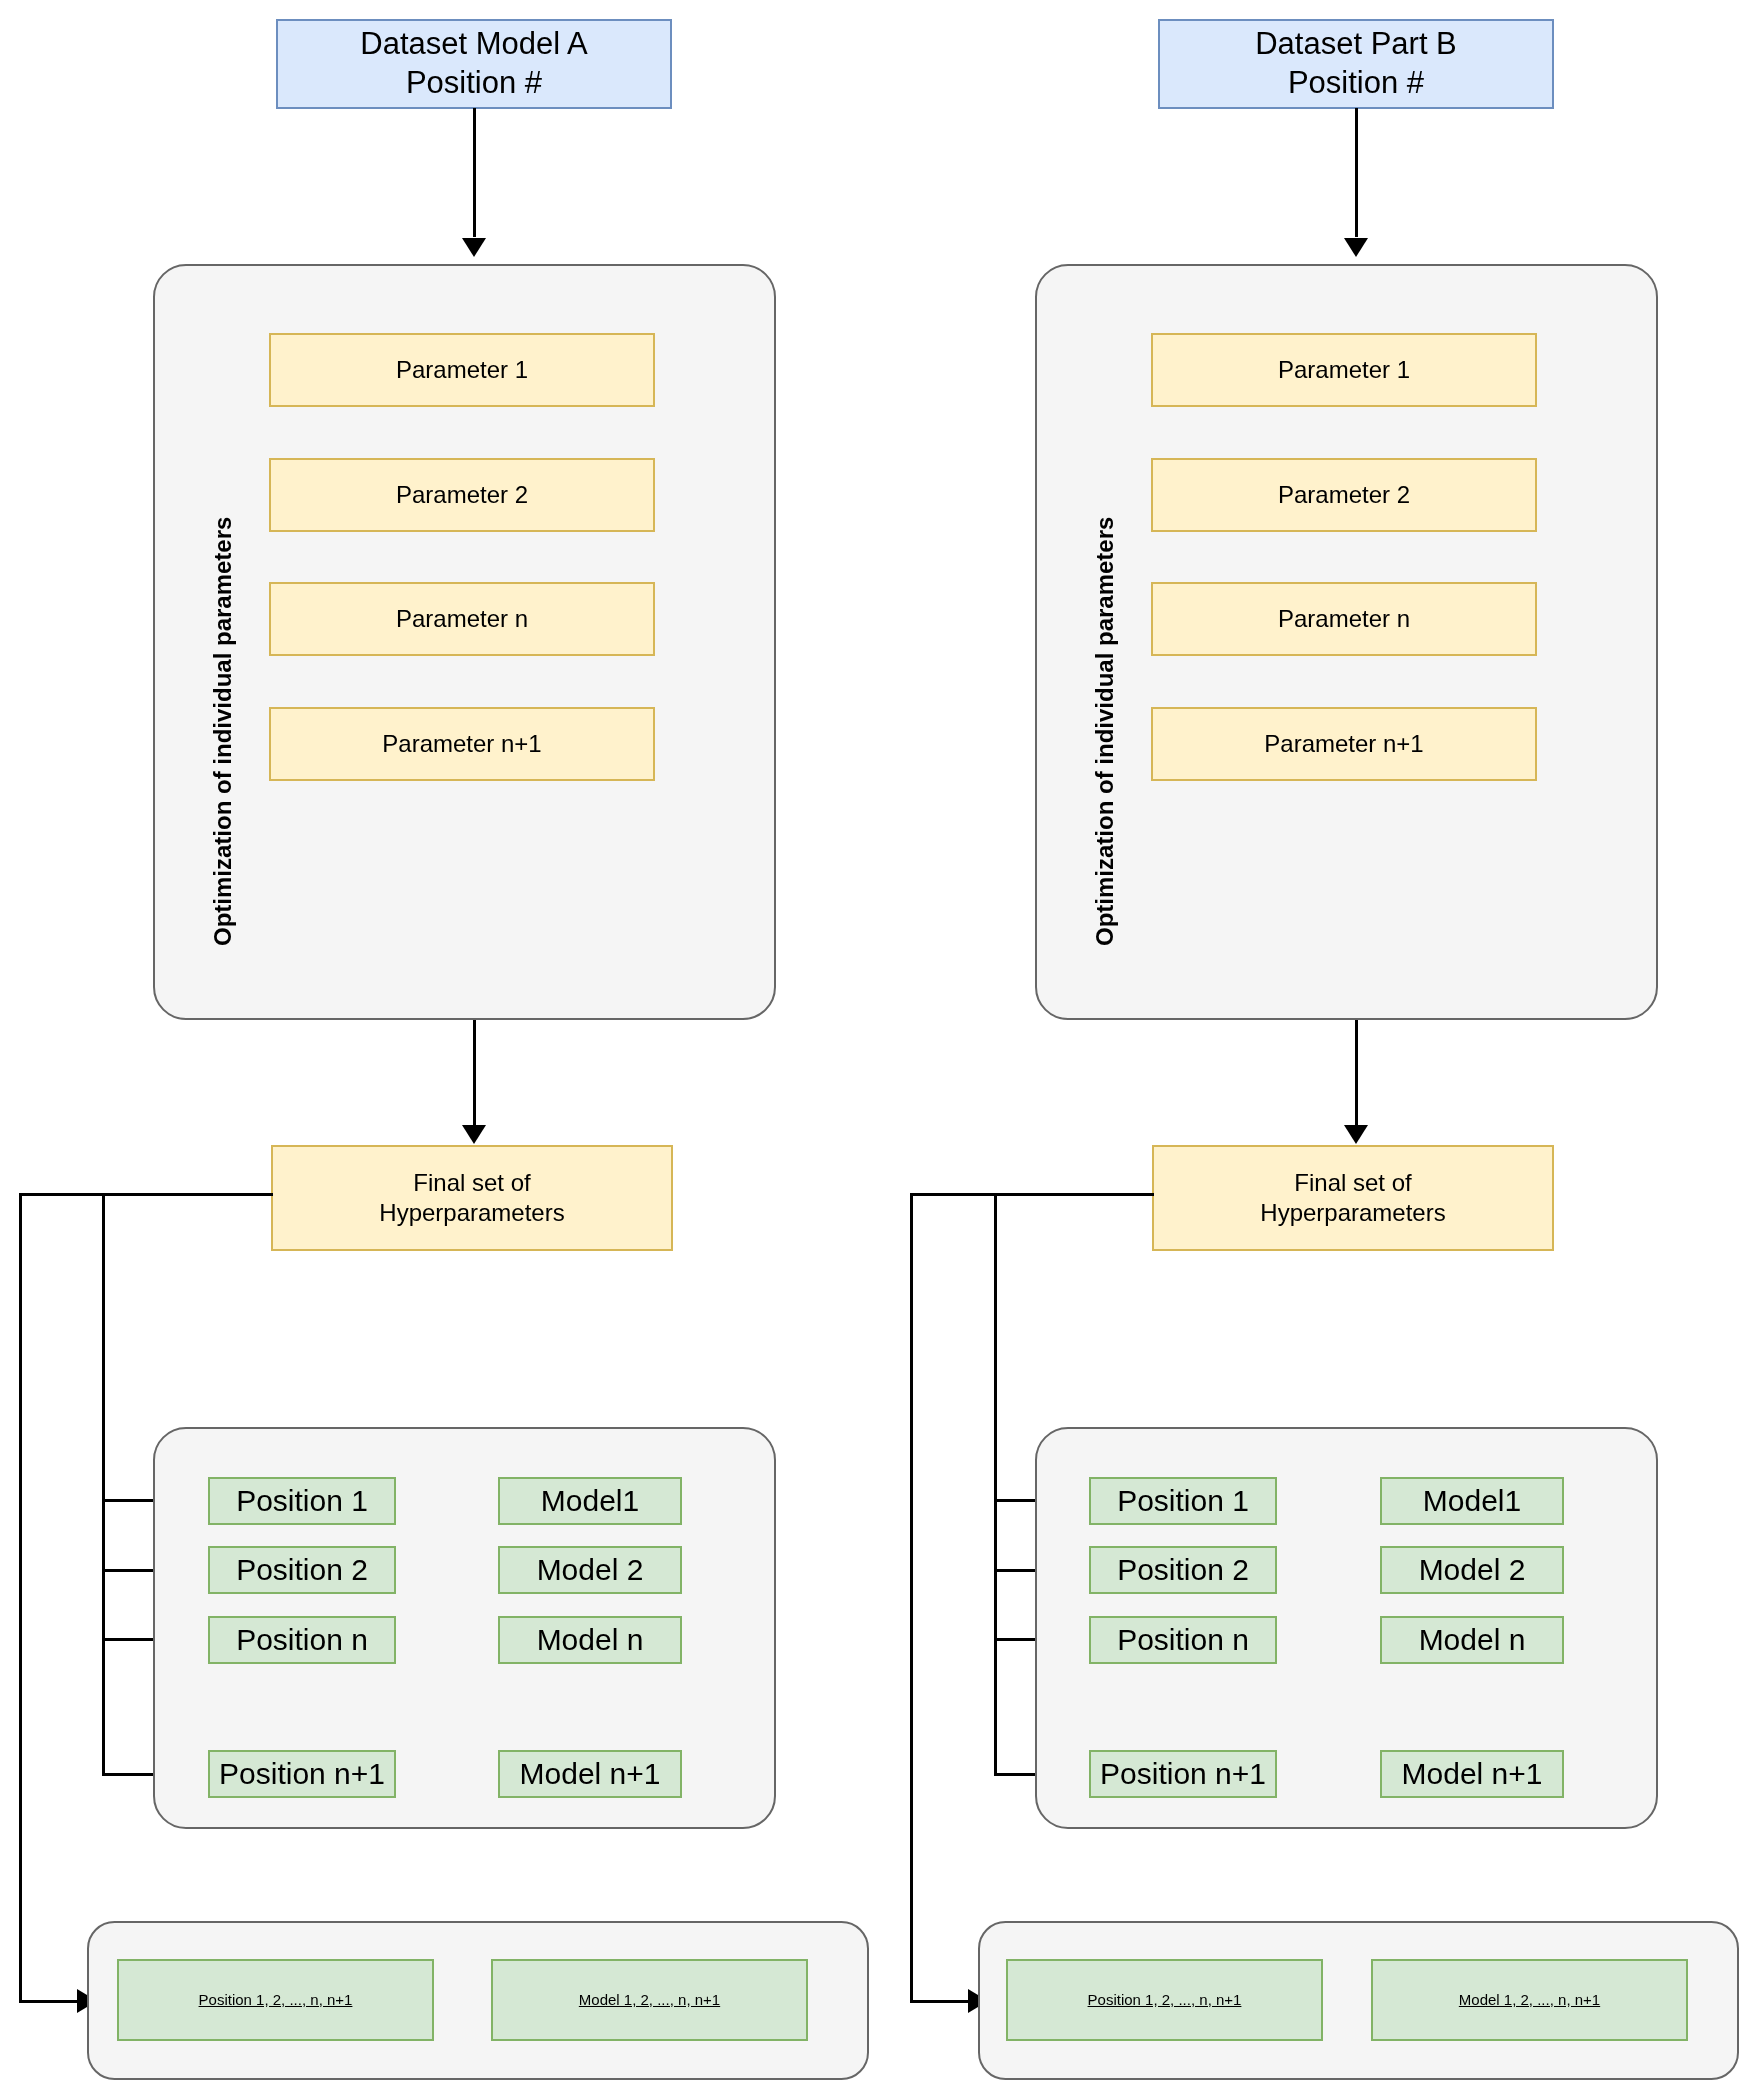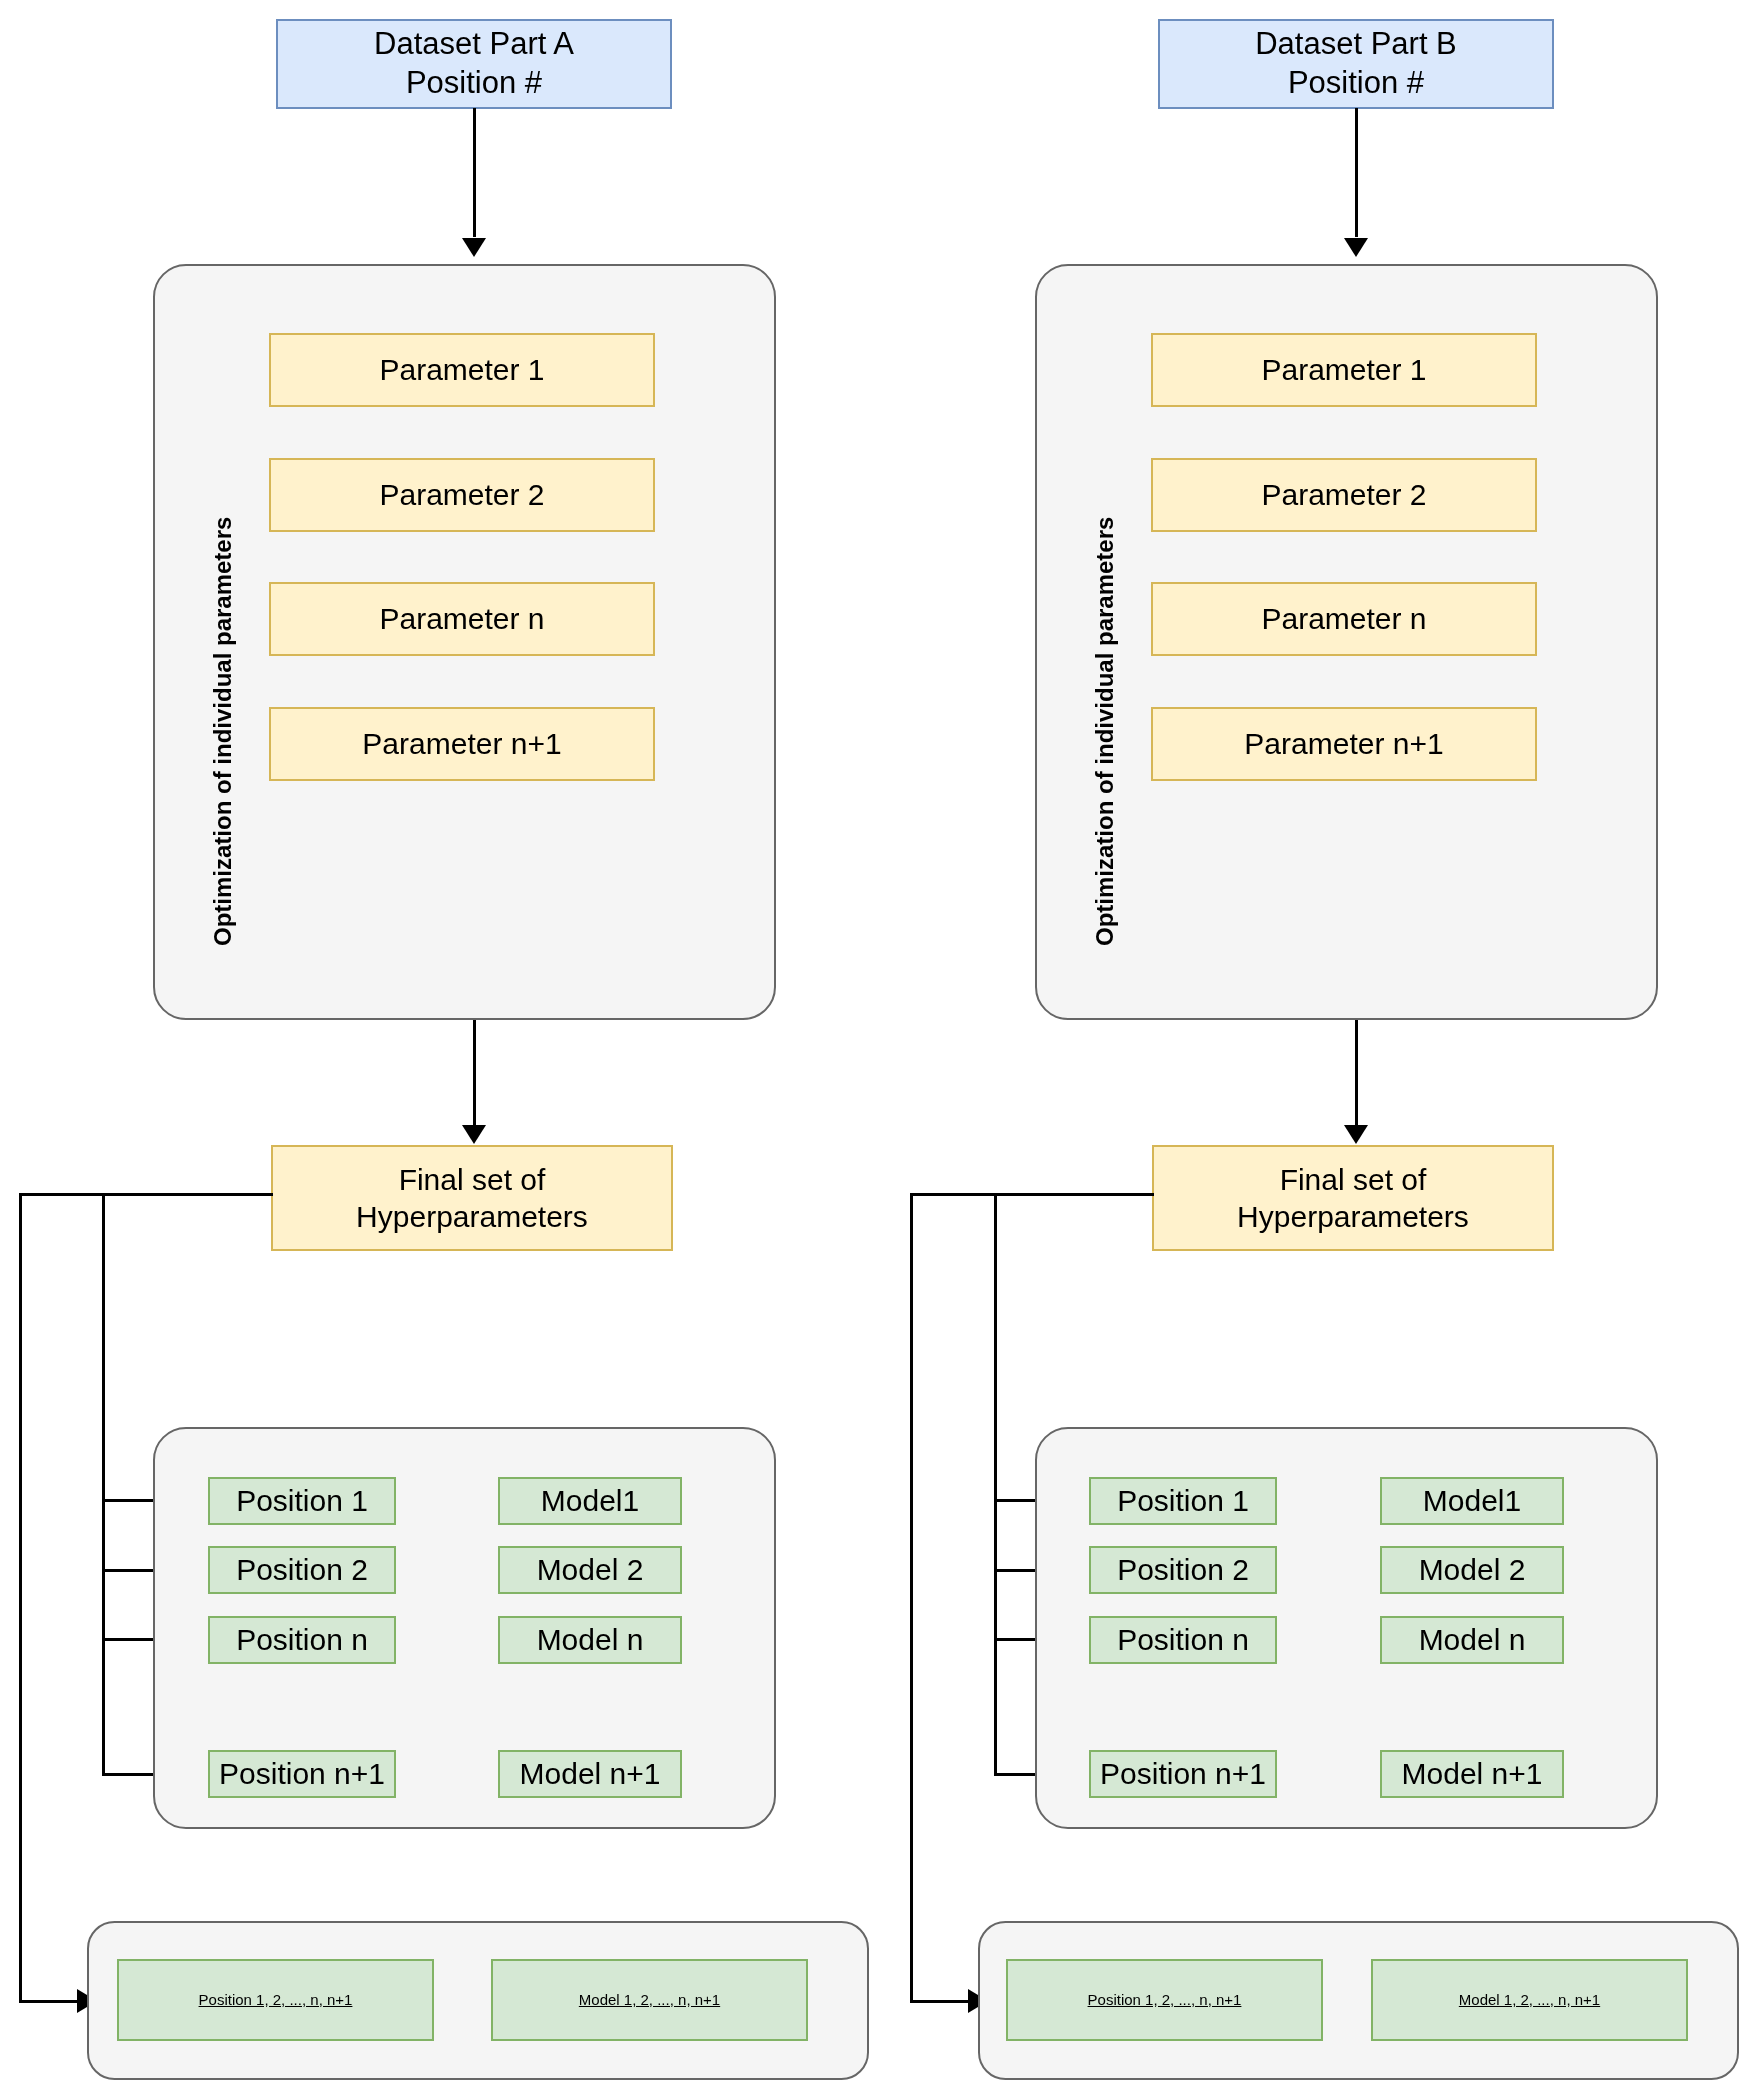--- a/index.html
+++ b/index.html
@@ -16,21 +16,21 @@
     display:flex;align-items:center;justify-content:center;
     text-align:center;line-height:1.25;
     white-space:pre-line;
   }
   .node-blue{
     background:#dae8fc;border:2.6px solid #6c8ebf;
     font-size:31px;
   }
   .node-yellow{
     background:#fff2cc;border:2.6px solid #d6b656;
-    font-size:30px;
+    font-size:24px;
   }
   .node-green{
     background:#d5e8d4;border:2.6px solid #82b366;
     font-size:30px;
   }
   .node-green.small{font-size:15px;text-decoration:underline;}
 
   .group{
     position:absolute;box-sizing:border-box;
     background:#f5f5f5;border:2.6px solid #666666;
@@ -63,21 +63,21 @@
     border-bottom:12px solid transparent;
     border-left:20px solid #000000;
   }
 </style>
 </head>
 <body>
 
 <div class="stage">
 
   <div class="node node-blue" style="left:276px;top:18.5px;width:396px;height:90px;">
-    <span><span>Dataset Part A</span><br><span>Position #</span></span>
+    <span><span>Dataset Model A</span><br><span>Position #</span></span>
   </div>
 
   <div class="ln lnv" style="left:473px;top:108px;height:129px;"></div>
   <div class="arrow-down" style="left:462px;top:238px;"></div>
 
   <div class="group" style="left:153px;top:264px;width:623px;height:756px;"></div>
   <div class="vlabel" style="left:209px;top:946px;">Optimization of individual parameters</div>
 
   <div class="node node-yellow" style="left:269px;top:333px;width:386px;height:74px;">
     <span>Parameter 1</span>

